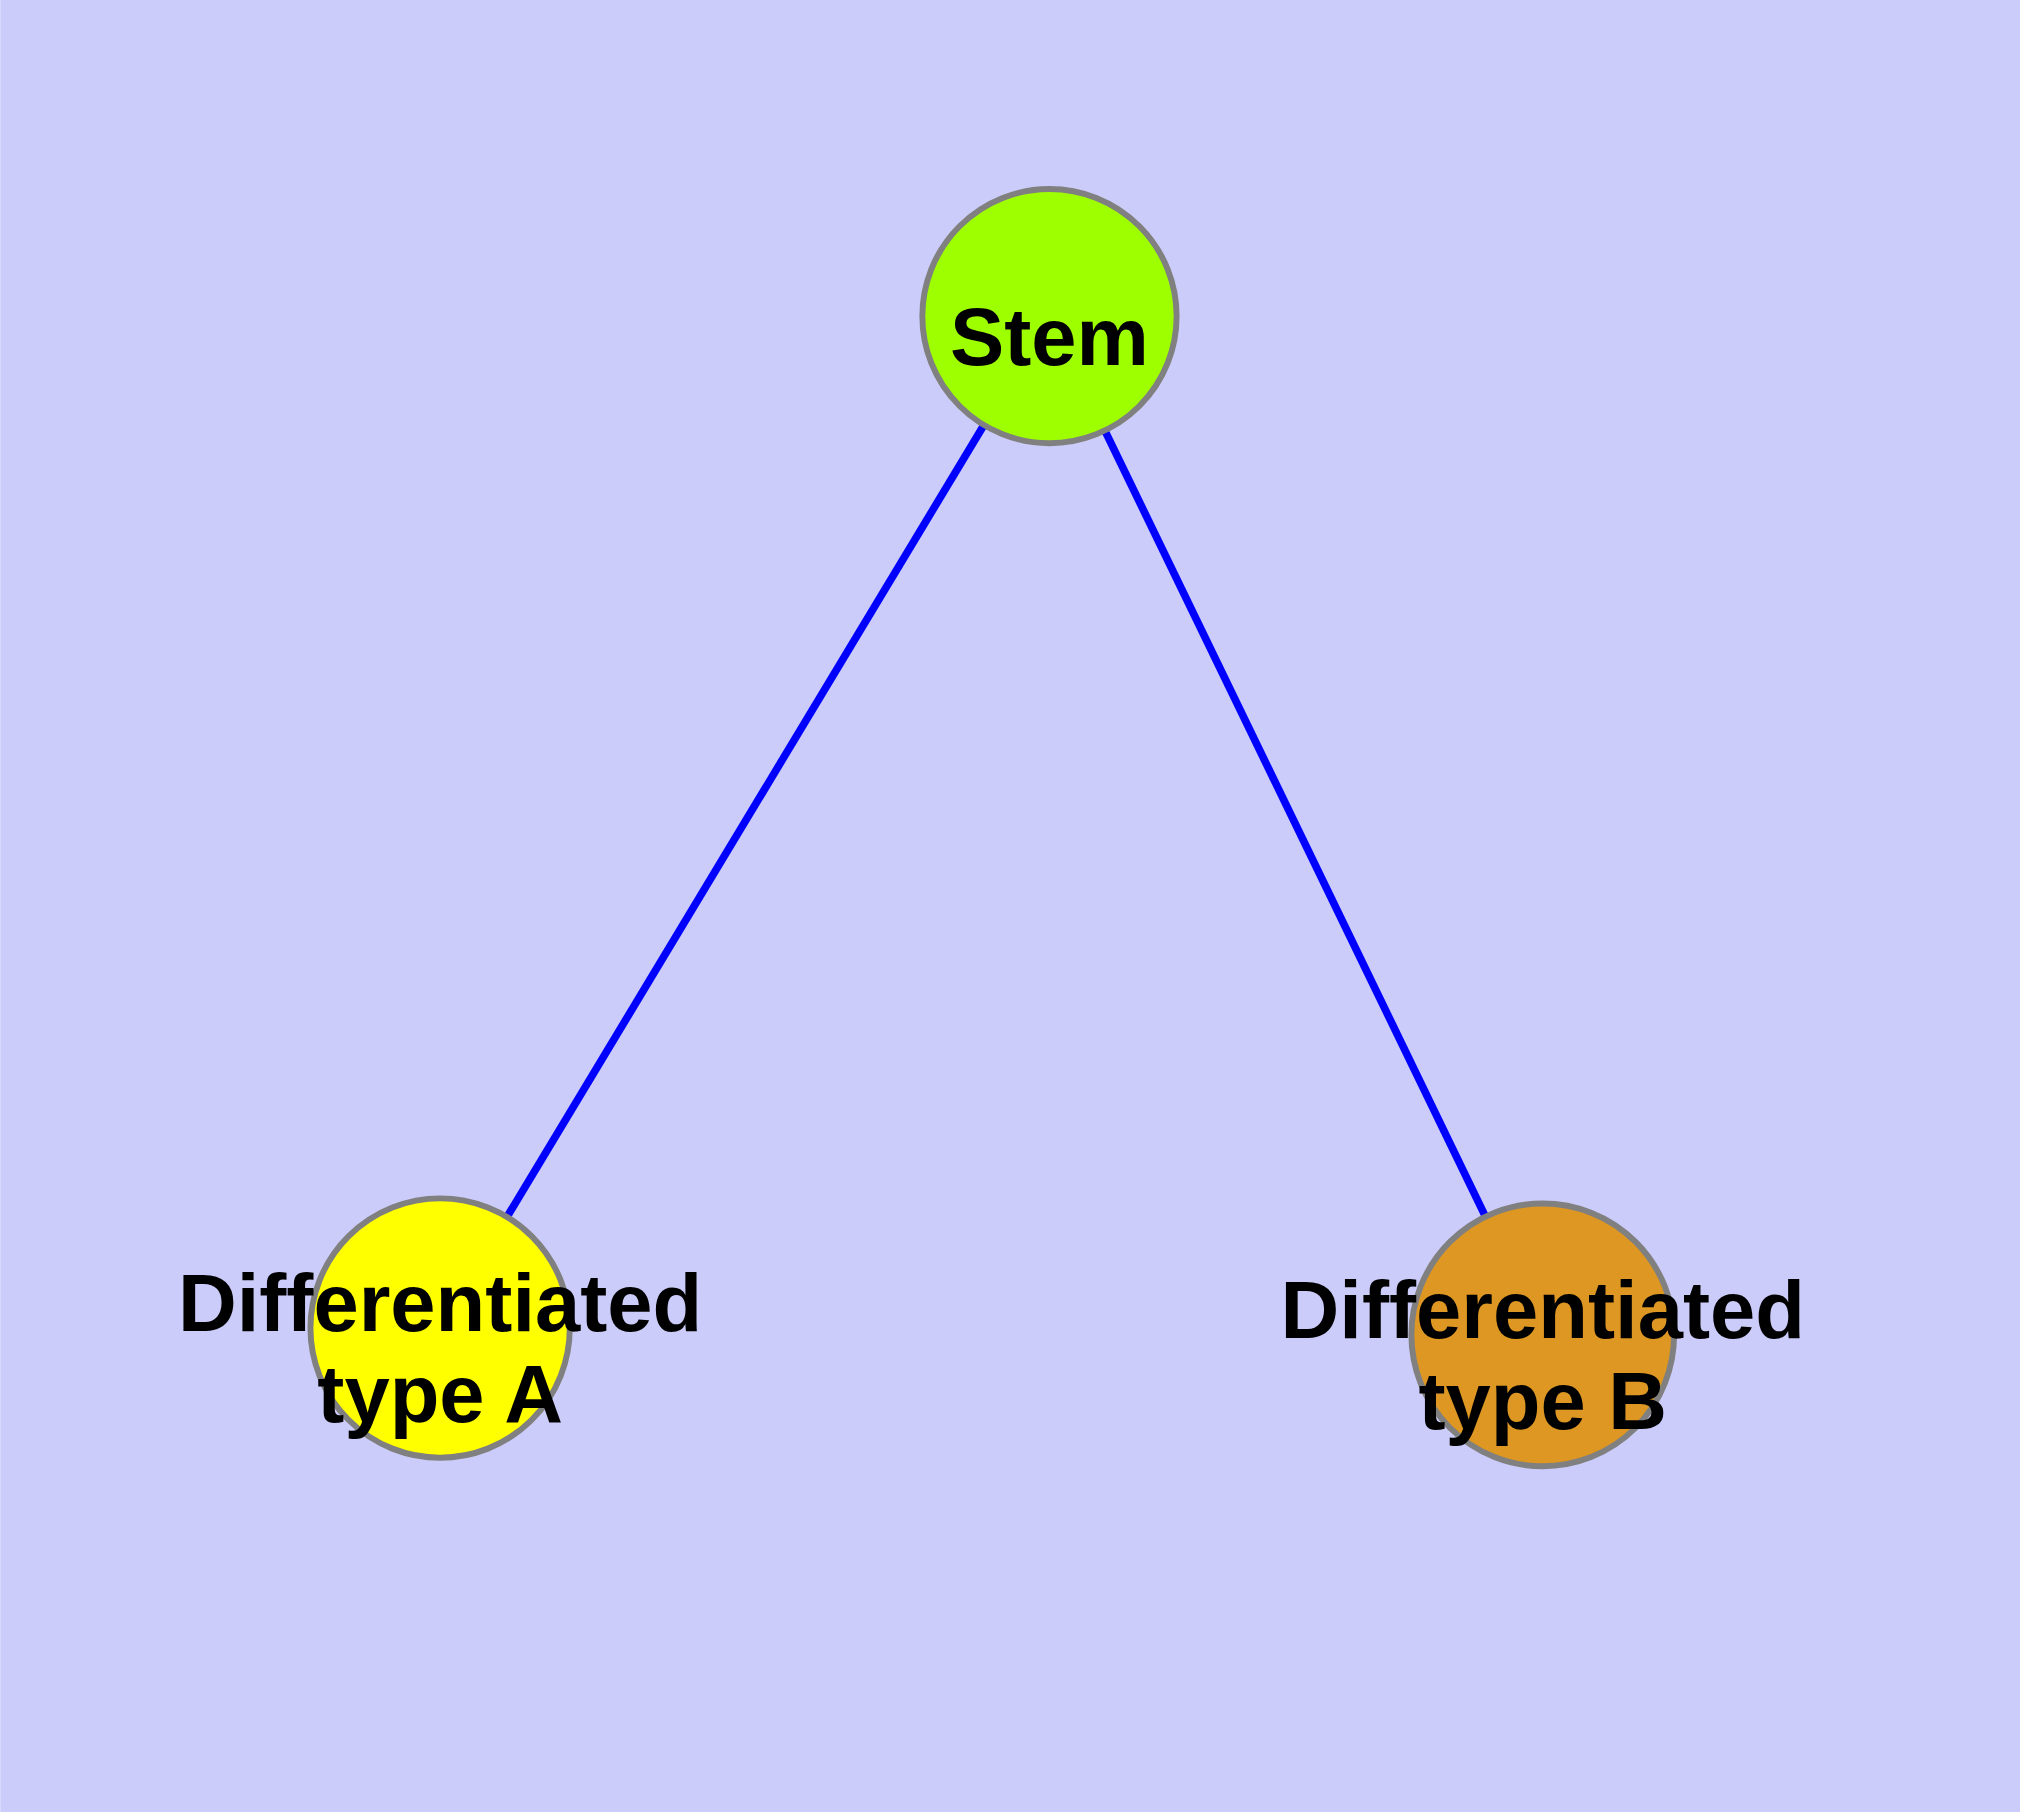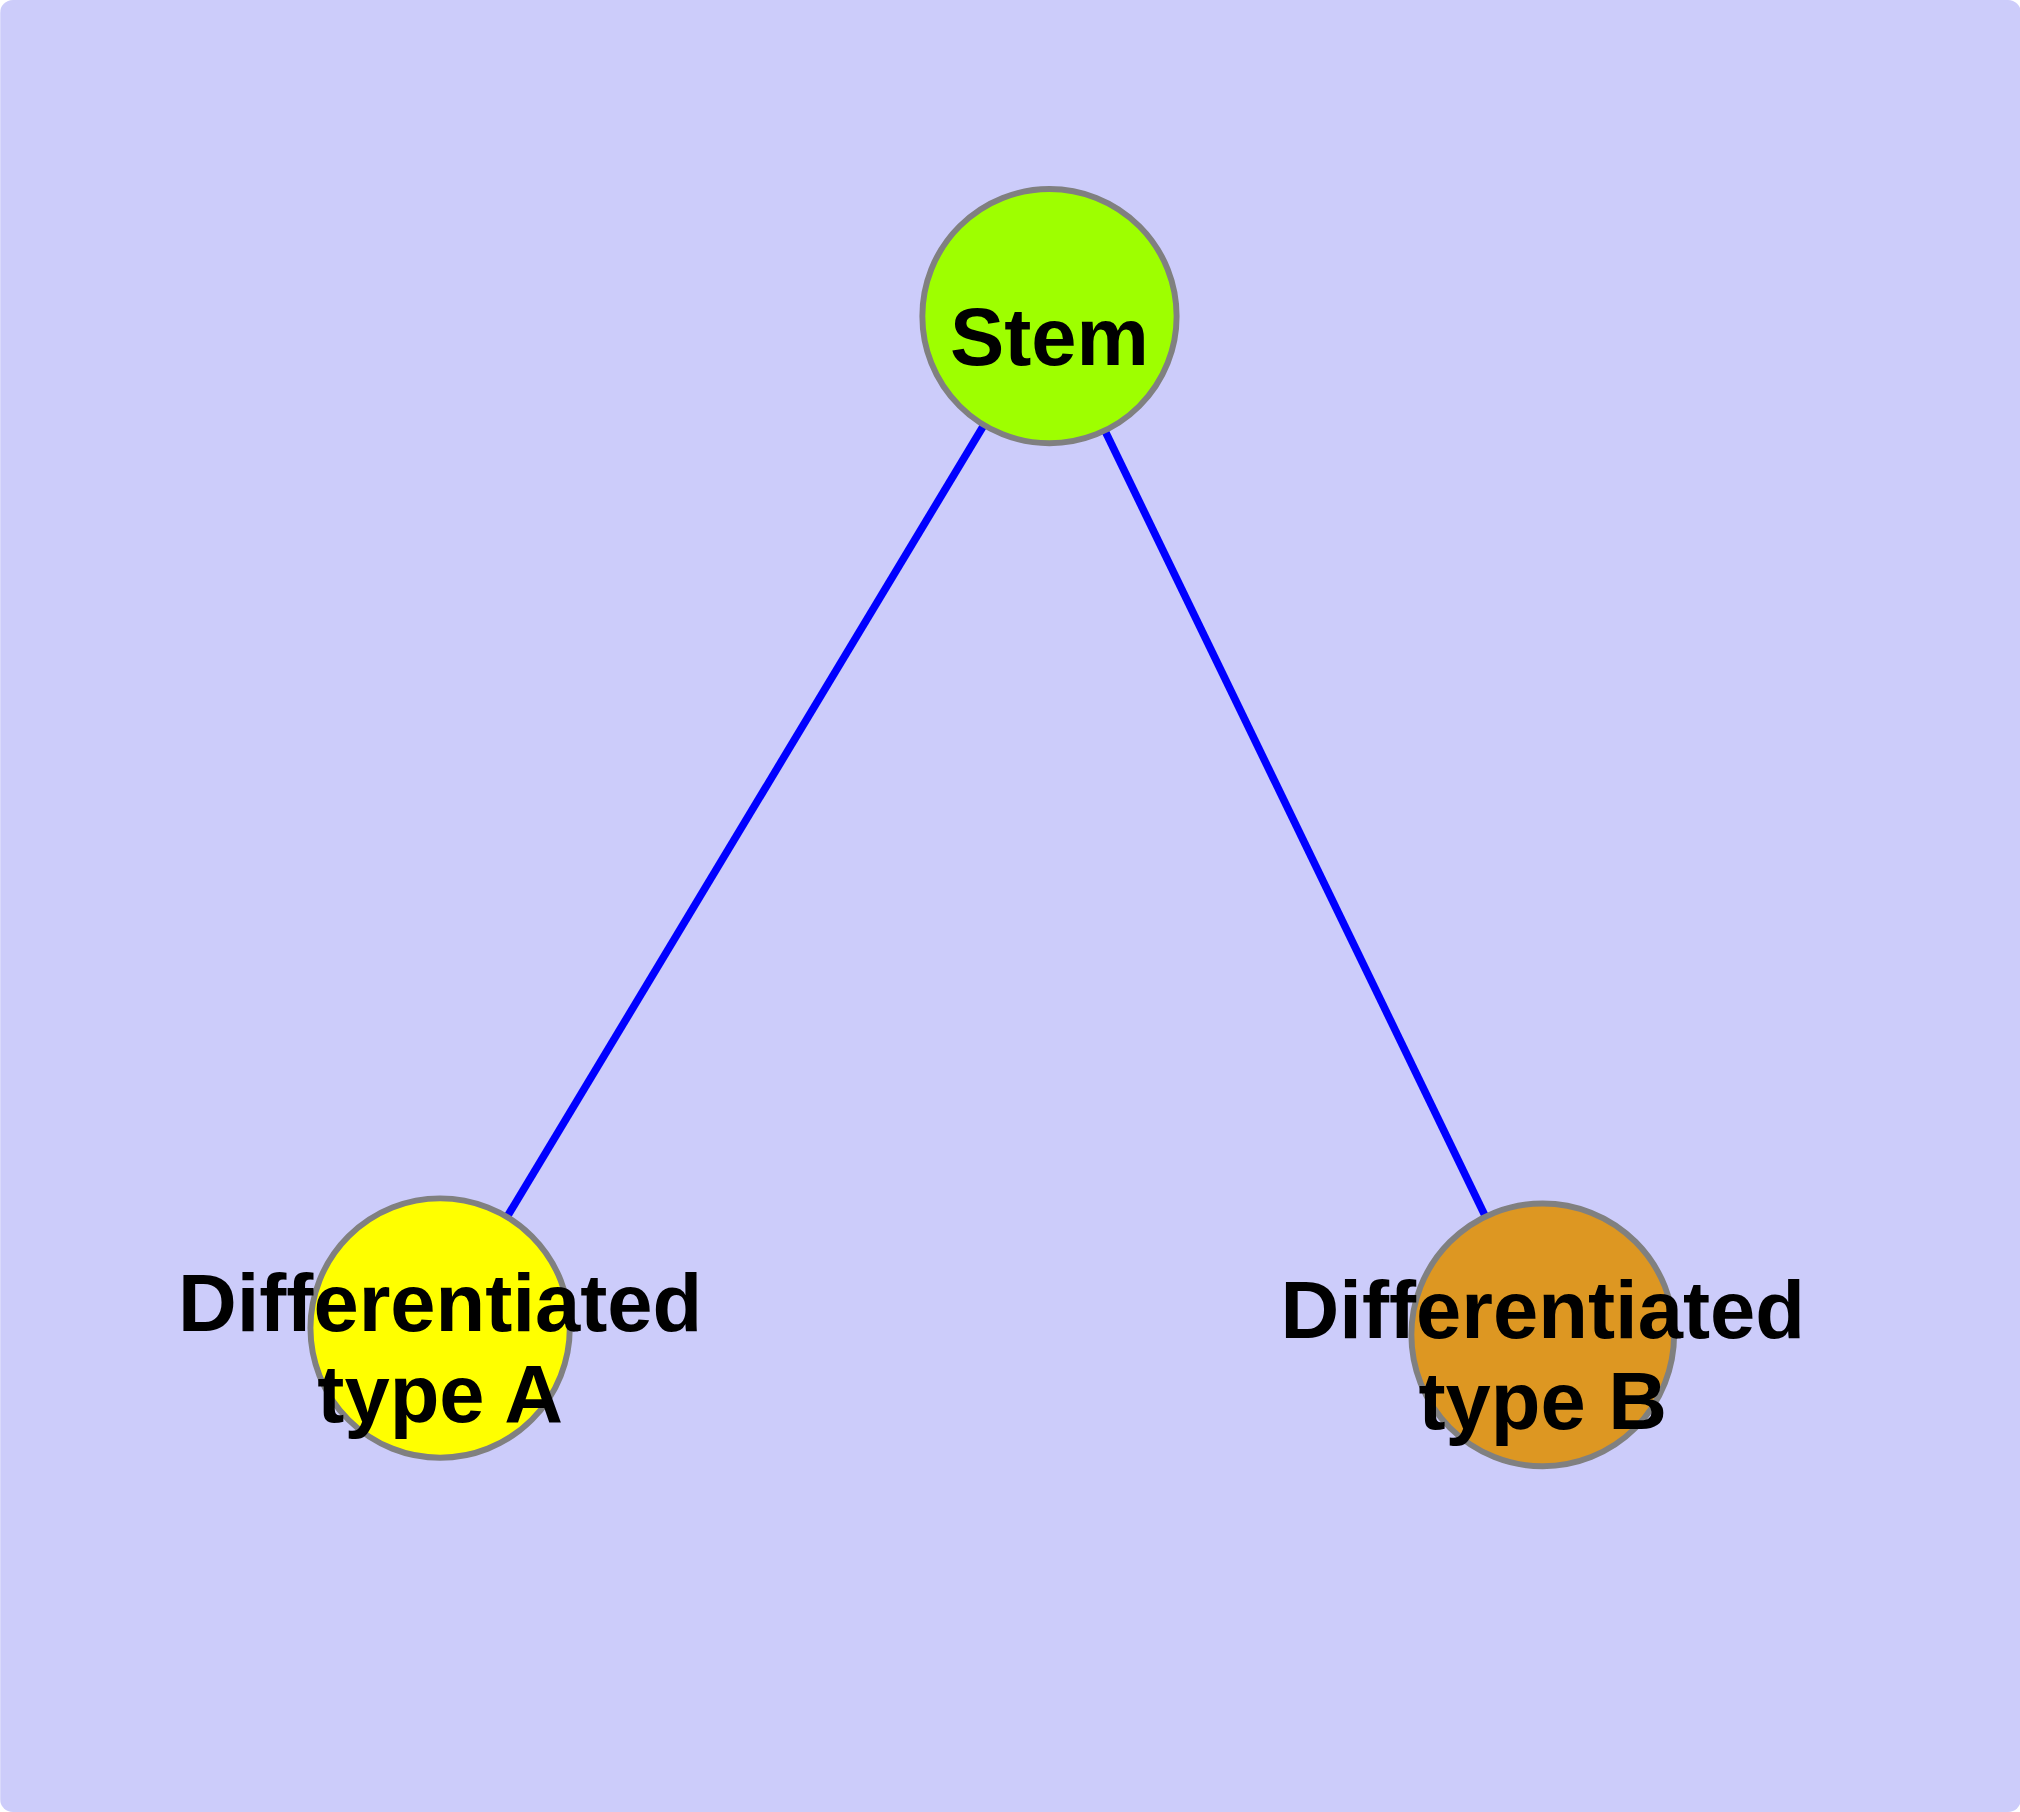--- a/index.html
+++ b/index.html
@@ -6,21 +6,20 @@
     margin: 0;
     padding: 0;
     background: #ffffff;
   }
   #stage {
     position: relative;
     width: 2021px;
     height: 1812px;
     overflow: hidden;
     font-family: "Liberation Sans", sans-serif;
-    border-radius: 13px;
   }
   #graph-canvas {
     position: absolute;
     top: 0;
     left: 0;
     width: 2021px;
     height: 1812px;
     display: block;
   }
   .node-label {

